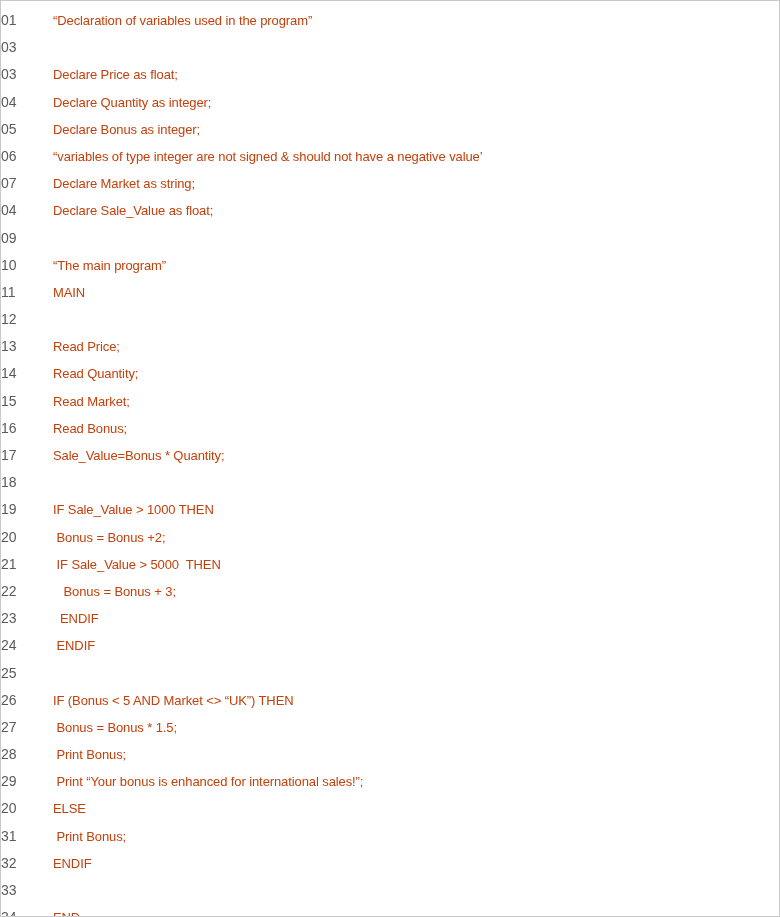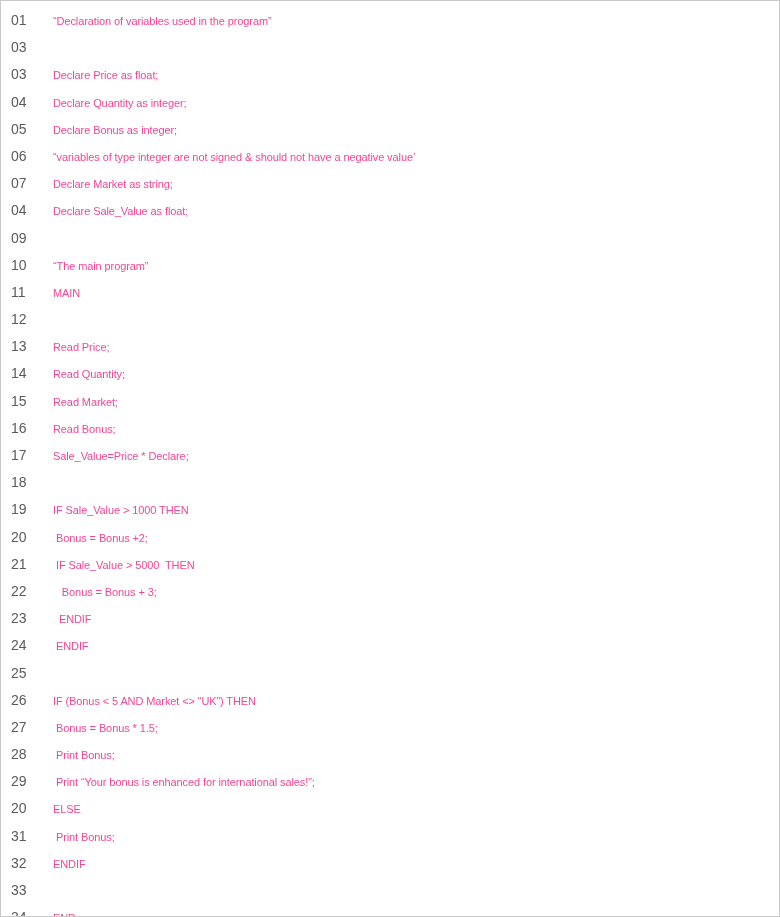--- a/index.html
+++ b/index.html
@@ -27,29 +27,28 @@
   .code-line {
     display: flex;
     align-items: baseline;
     height: 27.2px;
     line-height: 27.2px;
     white-space: pre;
   }
   .line-number {
     width: 52px;
     min-width: 52px;
-    padding-left: 10px;
     box-sizing: border-box;
     color: #5a5a5a;
     font-size: 14px;
     font-family: "Liberation Sans", sans-serif;
   }
   .line-text {
-    color: #ec4899;
-    font-size: 11px;
+    color: #c2410c;
+    font-size: 13px;
     font-family: "Liberation Sans", sans-serif;
     letter-spacing: -0.1px;
   }
   .line-text.empty {
     min-height: 1px;
   }
   
 </style>
 </head>
 <body>
@@ -65,21 +64,21 @@
       <li class="code-line"><span class="line-number">07</span><span class="line-text">Declare Market as string;</span></li>
       <li class="code-line"><span class="line-number">04</span><span class="line-text">Declare Sale_Value as float;</span></li>
       <li class="code-line"><span class="line-number">09</span><span class="line-text empty"></span></li>
       <li class="code-line"><span class="line-number">10</span><span class="line-text">“The main program”</span></li>
       <li class="code-line"><span class="line-number">11</span><span class="line-text">MAIN</span></li>
       <li class="code-line"><span class="line-number">12</span><span class="line-text empty"></span></li>
       <li class="code-line"><span class="line-number">13</span><span class="line-text">Read Price;</span></li>
       <li class="code-line"><span class="line-number">14</span><span class="line-text">Read Quantity;</span></li>
       <li class="code-line"><span class="line-number">15</span><span class="line-text">Read Market;</span></li>
       <li class="code-line"><span class="line-number">16</span><span class="line-text">Read Bonus;</span></li>
-      <li class="code-line"><span class="line-number">17</span><span class="line-text">Sale_Value=Price * Declare;</span></li>
+      <li class="code-line"><span class="line-number">17</span><span class="line-text">Sale_Value=Bonus * Quantity;</span></li>
       <li class="code-line"><span class="line-number">18</span><span class="line-text empty"></span></li>
       <li class="code-line"><span class="line-number">19</span><span class="line-text">IF Sale_Value &gt; 1000 THEN</span></li>
       <li class="code-line"><span class="line-number">20</span><span class="line-text"> Bonus = Bonus +2;</span></li>
       <li class="code-line"><span class="line-number">21</span><span class="line-text"> IF Sale_Value &gt; 5000  THEN</span></li>
       <li class="code-line"><span class="line-number">22</span><span class="line-text">   Bonus = Bonus + 3;</span></li>
       <li class="code-line"><span class="line-number">23</span><span class="line-text">  ENDIF</span></li>
       <li class="code-line"><span class="line-number">24</span><span class="line-text"> ENDIF</span></li>
       <li class="code-line"><span class="line-number">25</span><span class="line-text empty"></span></li>
       <li class="code-line"><span class="line-number">26</span><span class="line-text">IF (Bonus &lt; 5 AND Market &lt;&gt; “UK”) THEN</span></li>
       <li class="code-line"><span class="line-number">27</span><span class="line-text"> Bonus = Bonus * 1.5;</span></li>

